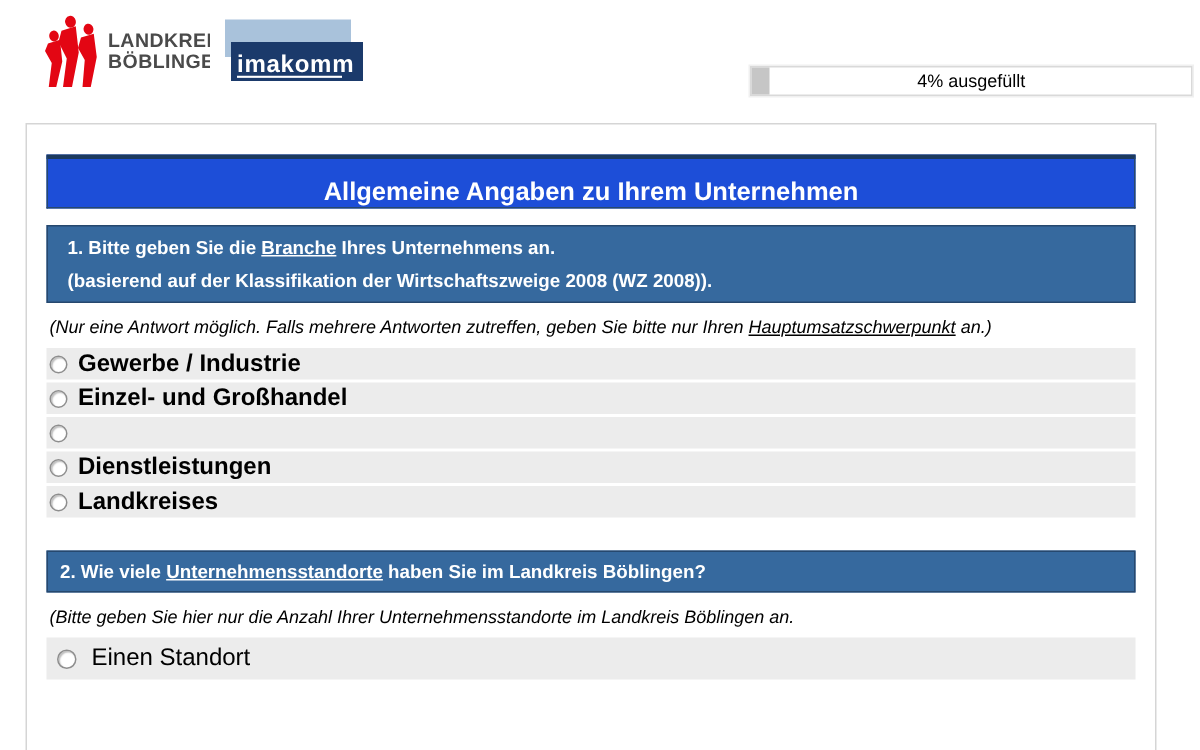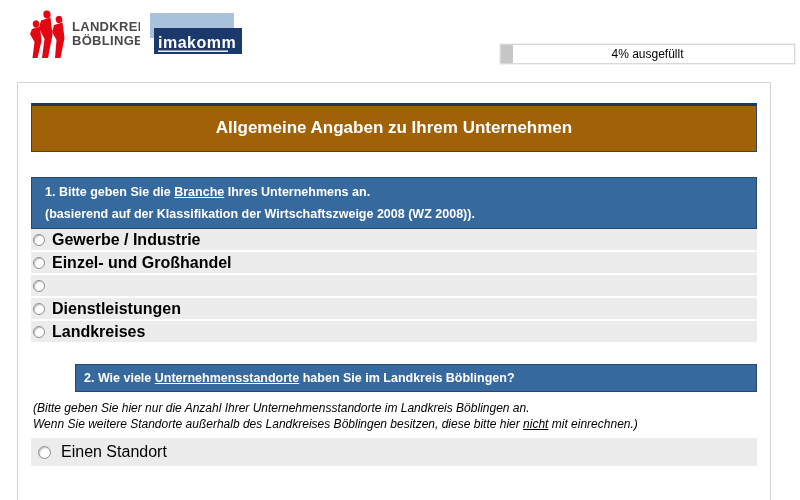--- a/index.html
+++ b/index.html
@@ -14,31 +14,31 @@
   .progressbar { position:absolute; left:500px; top:44px; width:295px; height:20px;
                  background:#fff; border:1px solid #d9d9d9; box-shadow:0 0 0 1px #f0f0f0; }
   .progressbar .fill { position:absolute; left:0; top:0; bottom:0; background:#c6c6c6; }
   .progressbar .label { position:absolute; inset:0; text-align:center; line-height:18px;
                         font-size:12px; color:#000; }
 
   
   .content-box { position:absolute; left:17px; top:82px; width:754px; height:600px;
                  background:#fff; border:1px solid #d5d5d5; padding:20px 13px 0 13px; }
 
-  .main-title { height:49px; background:#a16207; border:1px solid #26486E;
+  .main-title { height:36px; background:#1d4ed8; border:1px solid #26486E;
                 border-top:3px solid #1C3A5E; color:#fff; font-weight:bold;
                 font-size:17px; text-align:center; line-height:44px; }
 
   .q-header { background:#36699E; border:1px solid #26486E; color:#fff;
               font-weight:bold; font-size:12.5px; padding:3px 8px; }
   .q-header .qline { line-height:22px; }
   .q-header.single { padding:3px 8px; }
   .q-header.single .qline { line-height:20px; }
-  .q1-header { margin-top:25px;padding-left:13px; }
-  .q2-header { margin-top:22px;margin-left:44px; }
+  .q1-header { margin-top:11px;padding-left:13px; }
+  .q2-header { margin-top:22px; }
 
   .note { font-style:italic; font-size:12px; color:#000; margin:8px 2px 6px 2px; line-height:16px; }
 
   .option-row { display:flex; align-items:center; gap:7px; height:21px;
                 background:#ECECEC; margin-bottom:2px; padding-left:2px; cursor:pointer; }
   .option-row.bold .option-label { font-weight:bold; }
   .option-label { font-size:16px; color:#000; }
 
   .radio { width:12px; height:12px; border-radius:50%; background:#fff; flex:0 0 auto;
            border:1px solid #8e8e8e; box-shadow:inset 1px 1px 1px rgba(0,0,0,.25); }
@@ -90,20 +90,21 @@
 
 <div class="content-box">
 
   <div class="main-title">Allgemeine Angaben zu Ihrem Unternehmen</div>
 
   <div class="q-header q1-header">
     <div class="qline seg"><span>1. Bitte geben Sie die </span><span class="u">Branche</span><span> Ihres Unternehmens an.</span></div>
     <div class="qline seg"><span>(basierend auf der Klassifikation der Wirtschaftszweige 2008 (WZ 2008)).</span></div>
   </div>
 
+  <div class="note seg"><span>(Nur eine Antwort möglich. Falls mehrere Antworten zutreffen, geben Sie bitte nur Ihren </span><span class="u">Hauptumsatzschwerpunkt</span><span> an.)</span></div>
 
   <div class="q1-options">
       <div class="option-row bold">
         <span class="radio"></span>
         <span class="option-label">Gewerbe / Industrie</span>
       </div>
       <div class="option-row bold">
         <span class="radio"></span>
         <span class="option-label">Einzel- und Großhandel</span>
       </div>
@@ -119,21 +120,20 @@
         <span class="option-label">Landkreises</span>
       </div>
     </div>
 
   <div class="q-header q2-header single">
     <div class="qline seg"><span>2. Wie viele </span><span class="u">Unternehmensstandorte</span><span> haben Sie im Landkreis Böblingen?</span></div>
   </div>
 
   <div class="note">
     <div class="seg"><span>(Bitte geben Sie hier nur die Anzahl Ihrer Unternehmensstandorte im Landkreis Böblingen an.</span></div>
-    <div class="seg"><span>Wenn Sie weitere Standorte außerhalb des Landkreises Böblingen besitzen, diese bitte hier </span><span class="u">nicht</span><span> mit einrechnen.)</span></div>
   </div>
 
   <div class="q2-options">
       <div class="option-row">
         <span class="radio"></span>
         <span class="option-label">Einen Standort</span>
       </div>
     </div>
 
 </div>

